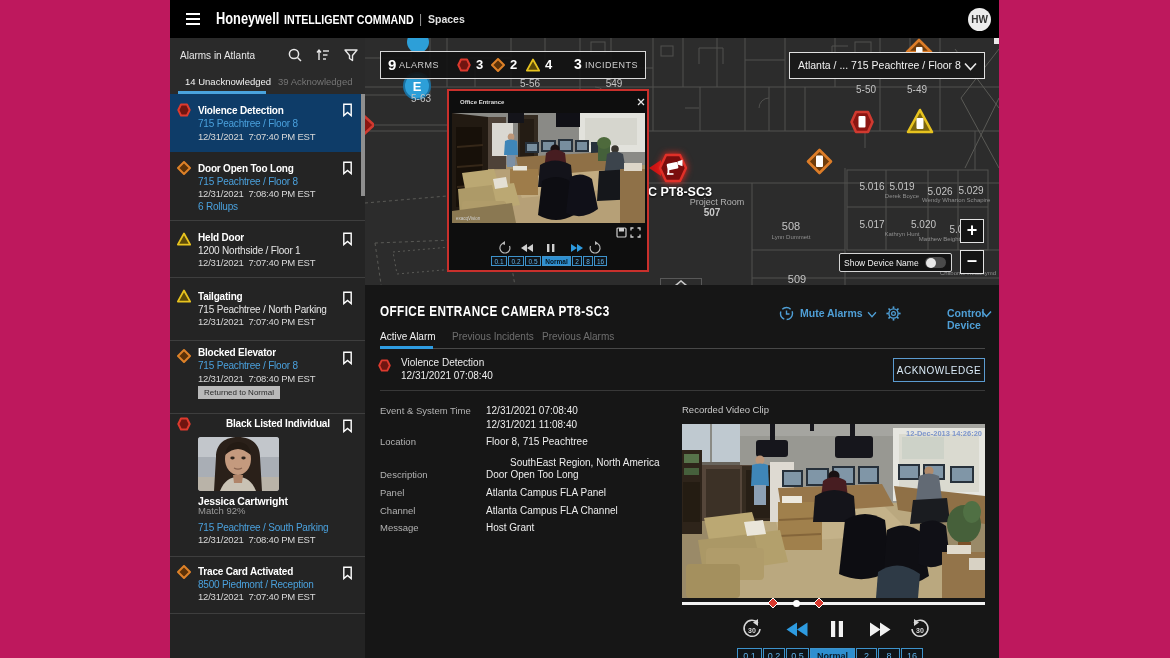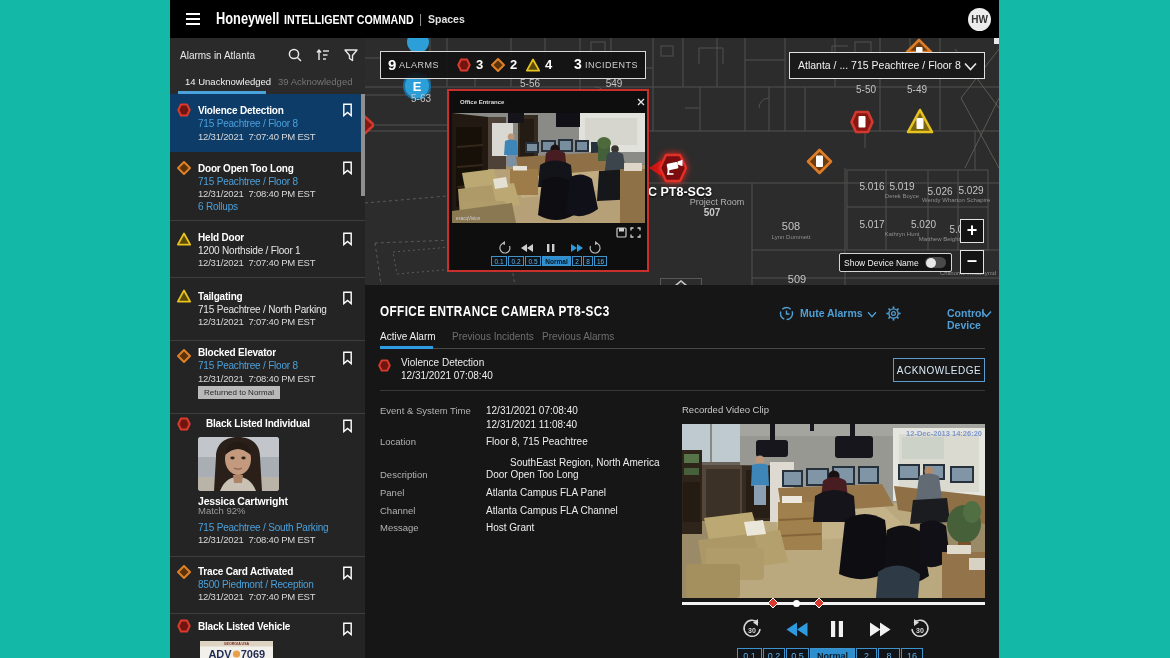--- a/index.html
+++ b/index.html
@@ -1,17 +1,17 @@
 <!DOCTYPE html>
 <html><head>
 <meta charset="utf-8">
 <style>
 html,body{margin:0;padding:0;background:#fff;}
 *{box-sizing:border-box;font-family:"Liberation Sans",sans-serif;}
-#page{position:relative;width:1170px;height:658px;background:#14b8a6;overflow:hidden;}
+#page{position:relative;width:1170px;height:658px;background:#be185d;overflow:hidden;}
 #app{position:absolute;left:170px;top:0;width:829px;height:658px;background:#161616;overflow:hidden;}
 .abs{position:absolute;}
 
 #topbar{position:absolute;left:0;top:0;width:829px;height:38px;background:#000;}
 .hline{position:absolute;left:16px;width:14px;height:2px;background:#fff;}
 
 #sidebar{position:absolute;left:0;top:38px;width:195px;height:620px;background:#2a2a2a;overflow:hidden;}
 .tab-active{color:#f2f2f2;font-size:9.5px;}
 .tab-idle{color:#757575;font-size:9.5px;}
 .item{position:absolute;left:0;width:195px;background:#242424;}
@@ -130,21 +130,21 @@
       <svg class="abs" style="left:172px;top:10px;" width="11" height="14" viewBox="0 0 11 14">
               <path d="M1.8,1.2 h7.4 v11.4 l-3.7,-3.1 -3.7,3.1 z" fill="none" stroke="#fff" stroke-width="1.4"></path>
             </svg>
     </div>
     <div class="sep" style="top:319px;"></div>
 
     <div class="item" style="top:320px;height:142px;">
       <svg class="abs" style="left:7px;top:3px;" width="14" height="14" viewBox="0 0 14 14">
               <polygon points="4,1.5 10,1.5 12.7,7 10,12.5 4,12.5 1.3,7" fill="#701510" stroke="#dd3a2e" stroke-width="2" stroke-linejoin="round"></polygon>
             </svg>
-      <div class="abs ttl" style="left:36px;top:4px;">Black Listed Individual</div>
+      <div class="abs ttl" style="left:20px;top:4px;padding-left:36px;">Black Listed Individual</div>
       <svg class="abs" style="left:28px;top:23px;border-radius:3px;" width="81" height="54" viewBox="0 0 81 54">
         <rect width="81" height="54" fill="#a9aeb5"></rect>
         <rect width="81" height="20" fill="#c2c6cb"></rect>
         <rect x="0" y="40" width="81" height="14" fill="#b9b3a8"></rect>
         <path d="M16,54 L18,20 C18,6 28,0 40,0 C52,0 62,6 62,20 L64,54 Z" fill="#2a2019"></path>
         <ellipse cx="40" cy="22" rx="13" ry="16" fill="#c49a7e"></ellipse>
         <path d="M27,18 C28,8 35,5 40,5 C46,5 52,8 53,18 C48,14 44,12 40,12 C36,12 31,14 27,18 Z" fill="#241b14"></path>
         <ellipse cx="34.5" cy="21" rx="2.2" ry="1.4" fill="#2e241c"></ellipse>
         <ellipse cx="45.5" cy="21" rx="2.2" ry="1.4" fill="#2e241c"></ellipse>
         <path d="M36,31 q4,2.4 8,0" stroke="#8a6450" stroke-width="1.2" fill="none"></path>
@@ -167,37 +167,20 @@
             </svg>
       <div class="abs ttl" style="left:28px;top:9px;">Trace Card Activated</div>
       <div class="abs lnk" style="left:28px;top:22px;">8500 Piedmont / Reception</div>
       <div class="abs dte" style="left:28px;top:34px;">12/31/2021&nbsp; 7:07:40 PM EST</div>
       <svg class="abs" style="left:172px;top:9px;" width="11" height="14" viewBox="0 0 11 14">
               <path d="M1.8,1.2 h7.4 v11.4 l-3.7,-3.1 -3.7,3.1 z" fill="none" stroke="#fff" stroke-width="1.4"></path>
             </svg>
     </div>
     <div class="sep" style="top:519px;"></div>
 
-    <div class="item" style="top:520px;height:44px;">
-      <svg class="abs" style="left:7px;top:5px;" width="14" height="14" viewBox="0 0 14 14">
-              <polygon points="4,1.5 10,1.5 12.7,7 10,12.5 4,12.5 1.3,7" fill="#701510" stroke="#dd3a2e" stroke-width="2" stroke-linejoin="round"></polygon>
-            </svg>
-      <div class="abs ttl" style="left:28px;top:7px;">Black Listed Vehicle</div>
-      <svg class="abs" style="left:30px;top:27px;" width="73" height="18" viewBox="0 0 73 18">
-        <rect width="73" height="18" fill="#f2f0ea"></rect>
-        <rect width="73" height="5.5" fill="#ddd3c3"></rect>
-        <text x="36.5" y="4.3" font-size="3.6" fill="#7a2c20" text-anchor="middle" font-weight="bold">GEORGIA USA</text>
-        <text x="20" y="16.5" font-size="11" fill="#1e2a52" text-anchor="middle" font-weight="bold">ADV</text>
-        <text x="53" y="16.5" font-size="11" fill="#1e2a52" text-anchor="middle" font-weight="bold">7069</text>
-        <circle cx="36.5" cy="13" r="3.6" fill="#e8a04a"></circle>
-      </svg>
-      <svg class="abs" style="left:172px;top:8px;" width="11" height="14" viewBox="0 0 11 14">
-              <path d="M1.8,1.2 h7.4 v11.4 l-3.7,-3.1 -3.7,3.1 z" fill="none" stroke="#fff" stroke-width="1.4"></path>
-            </svg>
-    </div>
   </div>
   <div class="abs" style="left:191px;top:56px;width:4px;height:102px;background:#8f8f8f;z-index:40;"></div>
 </div>
 
 <div id="map">
   <svg class="abs" style="left:0;top:0;" width="634" height="247" viewBox="0 0 634 247">
     <g stroke="#50504e" stroke-width="1" fill="none">
       <line x1="0" y1="49" x2="634" y2="49"></line>
       <line x1="0" y1="93" x2="634" y2="93"></line>
       <line x1="275" y1="145" x2="634" y2="145"></line>

